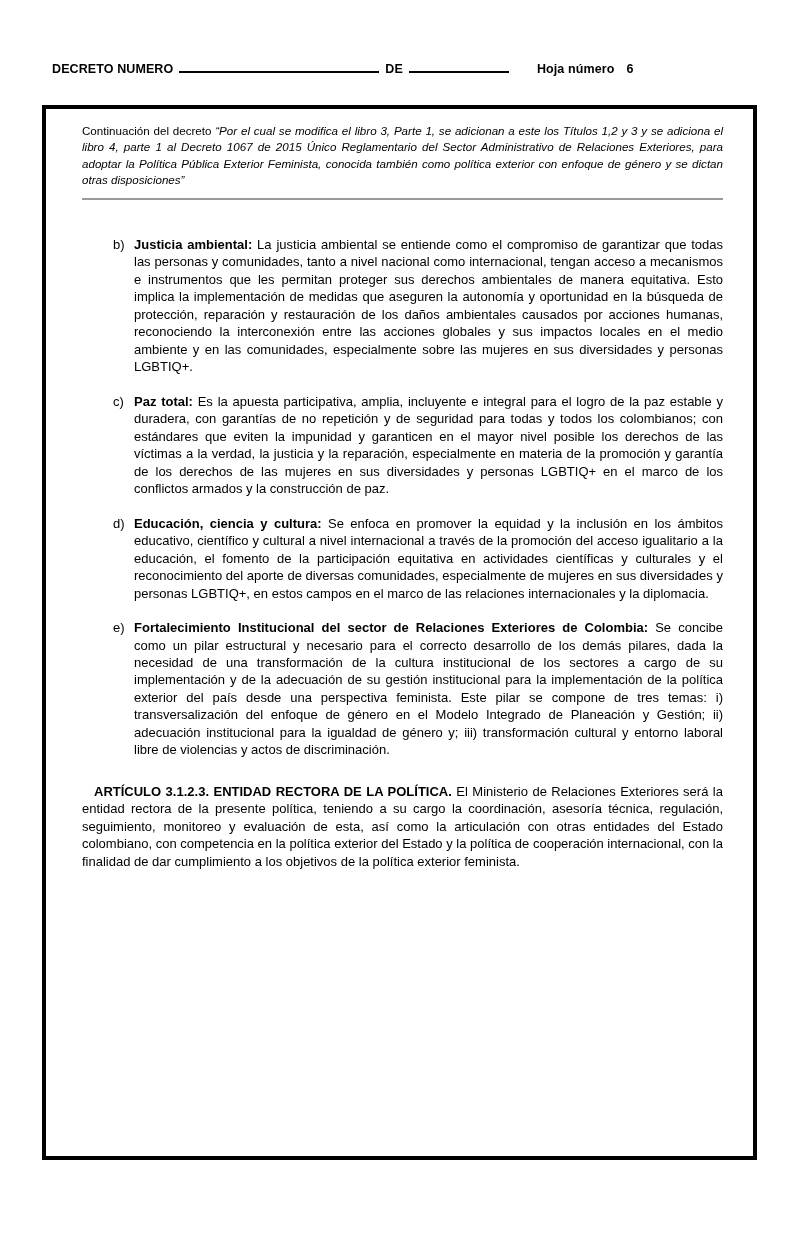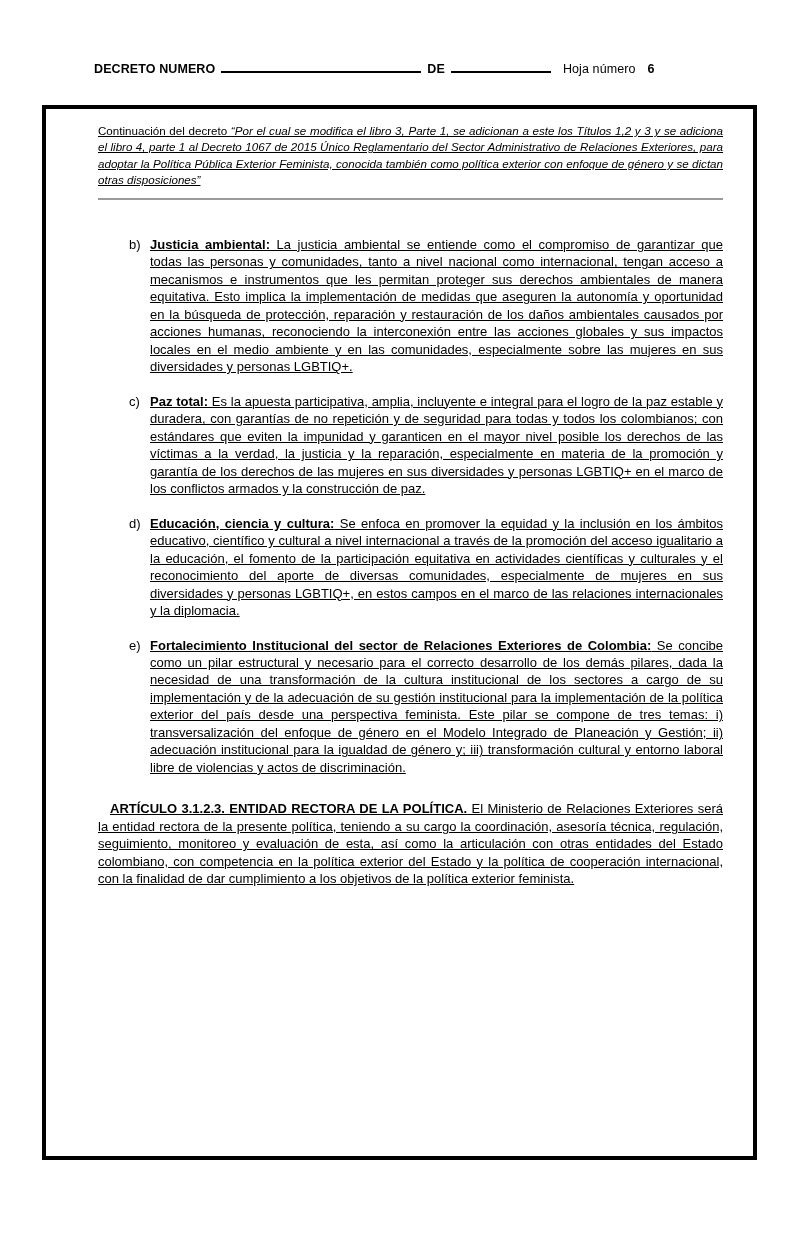--- a/index.html
+++ b/index.html
@@ -21,21 +21,21 @@
   .page-header {
     position: absolute;
     left: 0;
     top: 62px;
     width: 800px;
     height: 24px;
   }
   .header-line {
     display: flex;
     align-items: baseline;
-    padding-left: 94px;
+    padding-left: 52px;
     font-size: 12.5px;
     font-weight: bold;
     letter-spacing: 0.1px;
     white-space: nowrap;
   }
   .header-label {
     font-weight: bold;
   }
   .rule-long {
     display: inline-block;
@@ -43,22 +43,22 @@
     border-bottom: 2px solid #000;
     margin: 0 6px 3px 6px;
   }
   .rule-short {
     display: inline-block;
     width: 100px;
     border-bottom: 2px solid #000;
     margin: 0 6px 3px 6px;
   }
   .hoja-label {
-    margin-left: 6px;
-    font-weight: normal;
+    margin-left: 22px;
+    font-weight: bold;
   }
   .hoja-number {
     margin-left: 12px;
     font-weight: bold;
   }
 
   
   .doc-frame {
     position: absolute;
     left: 42px;
@@ -68,23 +68,22 @@
     border: 4px solid #000000;
     box-sizing: border-box;
     background: #ffffff;
   }
   .frame-inner {
     position: absolute;
     left: 0;
     top: 0;
     right: 0;
     bottom: 0;
-    padding: 14px 30px 0 52px;
+    padding: 14px 30px 0 36px;
     box-sizing: border-box;
-    text-decoration: underline;
   }
 
   
   .continuation {
     font-size: 11.6px;
     line-height: 1.42;
     text-align: justify;
     color: #000;
   }
   .continuation .plain {

